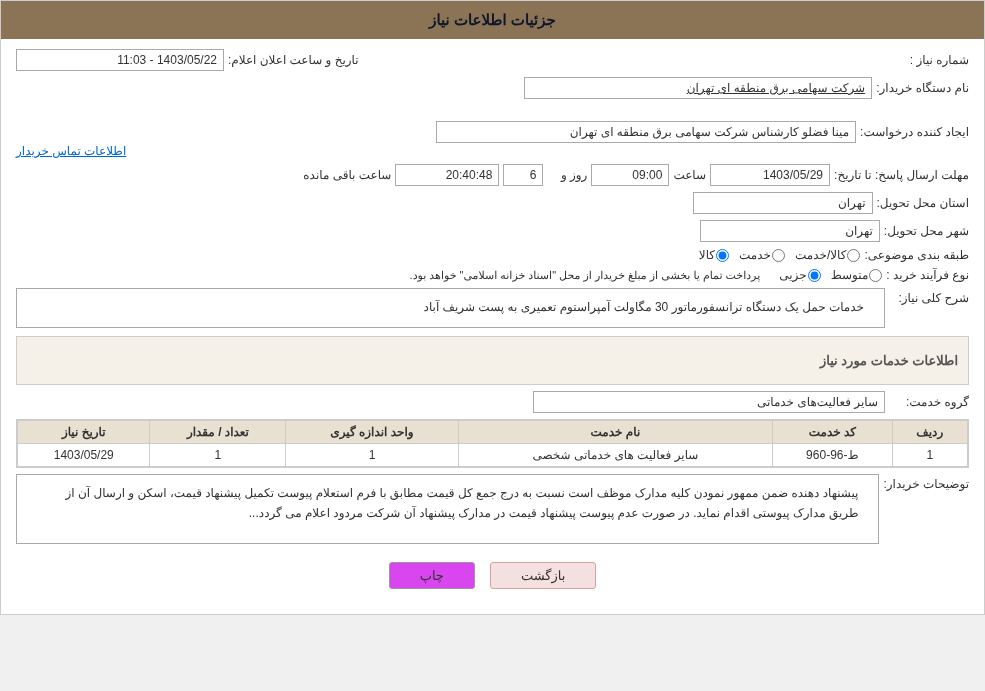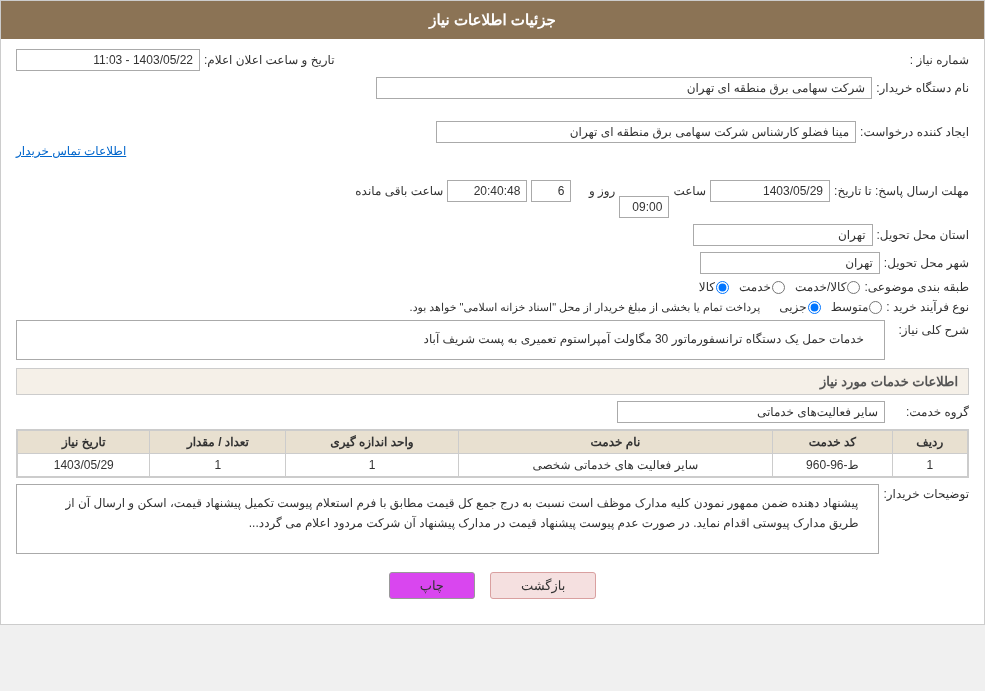--- a/index.html
+++ b/index.html
@@ -11,21 +11,21 @@
       color: #333;
     }
     .page-wrapper {
       max-width: 985px;
       margin: 0 auto;
       background: #fff;
       border: 1px solid #ccc;
     }
     .header-bar {
       background: #8B7355;
-      color: #ffffff;
+      color: #0f172a;
       text-align: center;
       padding: 10px;
       font-size: 15px;
       font-weight: bold;
     }
     .content {
       padding: 10px 15px;
     }
     .form-row {
       display: flex;
@@ -45,21 +45,21 @@
       background: #fff;
       padding: 3px 6px;
       font-size: 12px;
       min-height: 22px;
       display: inline-flex;
       align-items: center;
     }
     .section-title {
       background: #f5f0e8;
       border: 1px solid #ccc;
-      padding: 5px 10px;
+      padding: 16px 10px;
       font-size: 13px;
       font-weight: bold;
       margin: 8px 0 6px 0;
       color: #555;
     }
     .table-wrapper {
       border: 1px solid #ccc;
       margin: 6px 0;
     }
     table {
@@ -135,43 +135,43 @@
   <div class="header-bar">
     <span>جزئیات اطلاعات نیاز</span>
   </div>
 
   <div class="content">
 
     <div class="form-row">
       <span class="label">شماره نیاز :</span>
       <span style="flex:1;"></span>
       <span class="label">تاریخ و ساعت اعلان اعلام:</span>
-      <div class="value-box" style="width:184px;">1403/05/22 - 11:03</div>
+      <div class="value-box" style="width:208px;">1403/05/22 - 11:03</div>
     </div>
 
     <div class="form-row">
       <span class="label">نام دستگاه خریدار:</span>
-      <div class="value-box" style="width:496px;">شرکت سهامی برق منطقه ای تهران</div>
+      <div class="value-box" style="width:348px;text-decoration:underline;">شرکت سهامی برق منطقه ای تهران</div>
     </div>
 
     <div class="form-row">
       <span class="label">ایجاد کننده درخواست:</span>
       <div class="value-box" style="width:420px;">مینا فضلو کارشناس شرکت سهامی برق منطقه ای تهران</div>
       <span style="flex:1;"></span>
       <span class="link-text">اطلاعات تماس خریدار</span>
     </div>
 
     <div class="form-row">
       <span class="label">مهلت ارسال پاسخ: تا تاریخ:</span>
       <div class="value-box" style="width:120px;">1403/05/29</div>
       <span class="label" style="min-width:30px;">ساعت</span>
-      <div class="value-box" style="width:50px;margin-top:32px;">09:00</div>
+      <div class="value-box" style="width:78px;">09:00</div>
       <span class="label" style="min-width:40px;">روز و</span>
       <div class="value-box" style="width:40px;">6</div>
-      <div class="value-box" style="width:80px;">20:40:48</div>
+      <div class="value-box" style="width:104px;">20:40:48</div>
       <span class="label" style="min-width:90px;">ساعت باقی مانده</span>
     </div>
 
     <div class="form-row">
       <span class="label">استان محل تحویل:</span>
       <div class="value-box" style="width:180px;">تهران</div>
     </div>
 
     <div class="form-row">
       <span class="label">شهر محل تحویل:</span>
@@ -213,21 +213,21 @@
 
     <div class="form-row" style="align-items:flex-start;">
       <span class="label" style="padding-top:3px;">شرح کلی نیاز:</span>
       <div class="note-box" style="flex:1; min-height:40px;">خدمات حمل یک دستگاه ترانسفورماتور 30 مگاولت آمپراستوم تعمیری به پست شریف آباد</div>
     </div>
 
     <div class="section-title">اطلاعات خدمات مورد نیاز</div>
 
     <div class="form-row">
       <span class="label">گروه خدمت:</span>
-      <div class="value-box" style="width:268px;">سایر فعالیت‌های خدماتی</div>
+      <div class="value-box" style="width:352px;">سایر فعالیت‌های خدماتی</div>
     </div>
 
     <div class="table-wrapper">
       <table>
         <thead>
           <tr>
             <th>ردیف</th>
             <th>کد خدمت</th>
             <th>نام خدمت</th>
             <th>واحد اندازه گیری</th>

